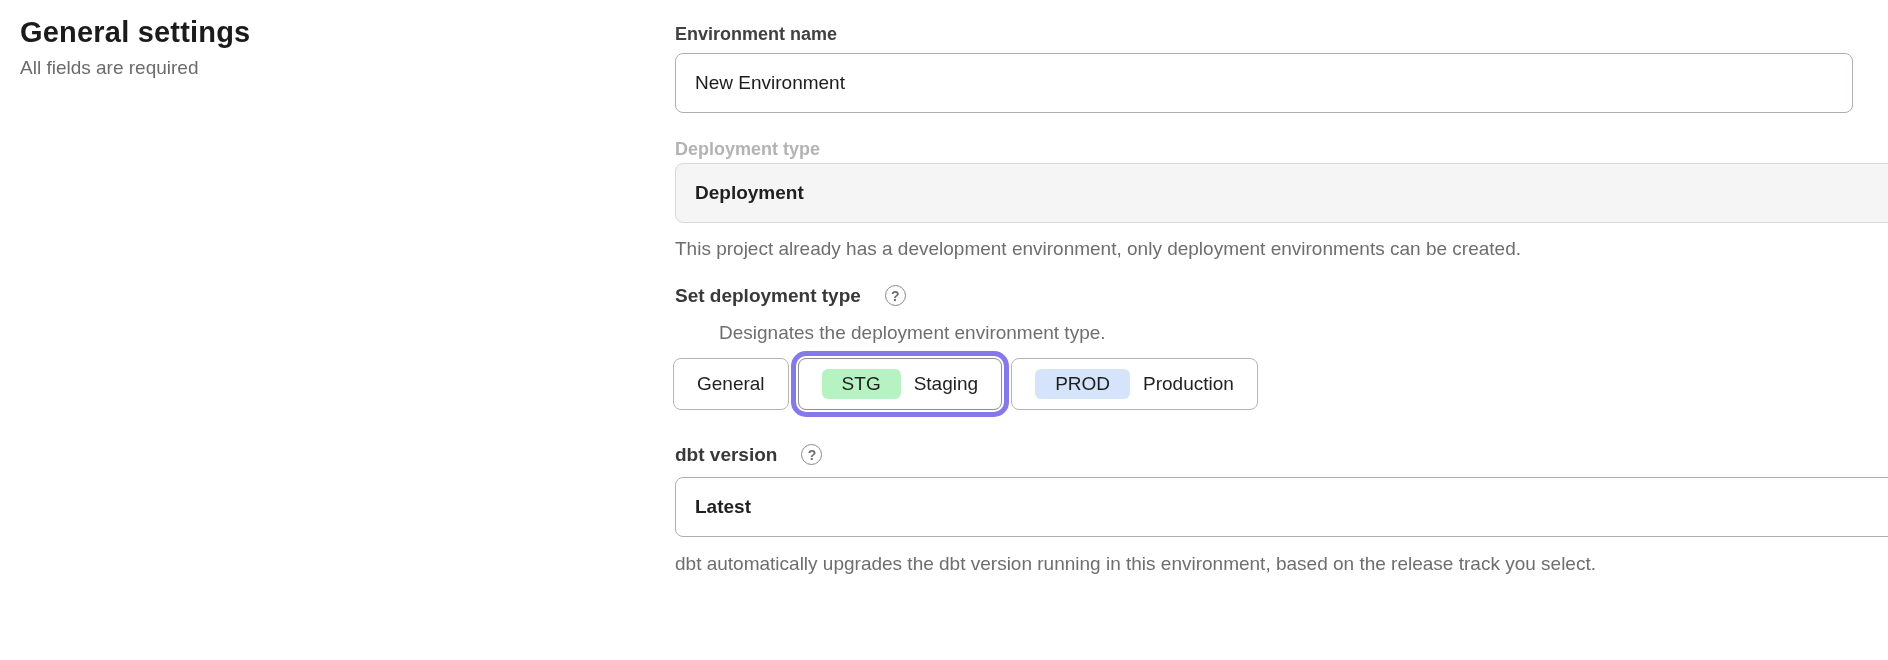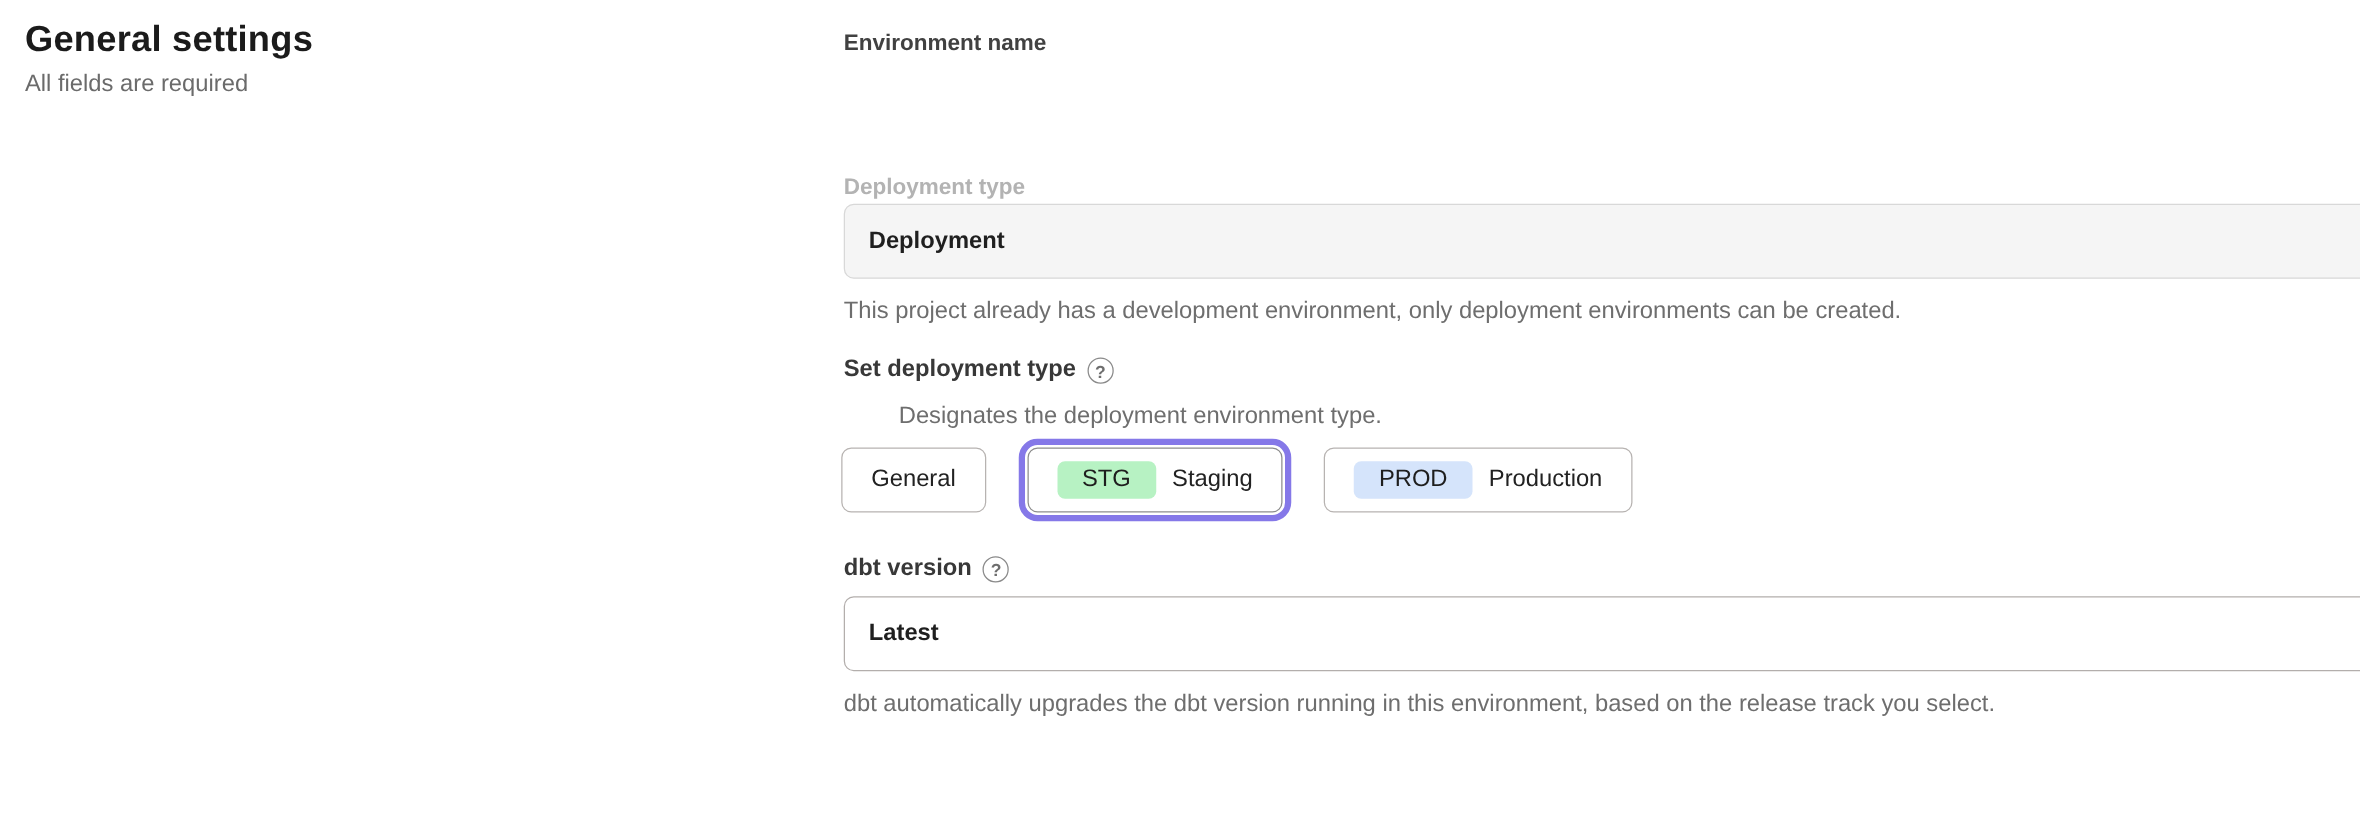--- a/index.html
+++ b/index.html
@@ -6,36 +6,36 @@
   body{font-family:"Liberation Sans","DejaVu Sans",sans-serif;}
   .page{position:relative;width:1888px;height:660px;background:#ffffff;overflow:hidden;}
 
   
   .page-title{position:absolute;left:20px;top:16px;font-size:29px;font-weight:700;color:#1b1b1b;letter-spacing:.2px;}
   .page-subtitle{position:absolute;left:20px;top:57px;font-size:19px;color:#6b6b6b;}
 
   
   .f-label{position:absolute;left:675px;font-size:18px;font-weight:600;color:#414141;}
   .f-label.disabled{color:#b3b3b3;}
-  .label-row{position:absolute;left:675px;display:flex;align-items:flex-end;gap:9px;}
+  .label-row{position:absolute;left:675px;display:flex;align-items:flex-start;gap:24px;}
   .label-strong{font-size:19px;font-weight:700;color:#383838;}
   .help-icon{width:21px;height:21px;border:1.6px solid #8a8a8a;border-radius:50%;
     display:flex;align-items:center;justify-content:center;font-size:14px;font-weight:600;color:#6e6e6e;box-sizing:border-box;}
   .helper{position:absolute;left:675px;font-size:19px;color:#6e6e6e;}
 
   .text-input{position:absolute;left:675px;width:1178px;height:60px;box-sizing:border-box;
     border:1px solid #b3aeac;border-radius:8px;background:#fff;display:flex;align-items:center;
     padding:0 19px;font-size:19px;color:#1c1c1c;}
   .select{position:absolute;left:675px;width:1312px;height:60px;box-sizing:border-box;
     border:1px solid #b3aeac;border-radius:8px;background:#fff;display:flex;align-items:center;
     justify-content:space-between;padding:0 19px;font-size:19px;font-weight:600;color:#1f1f1f;cursor:pointer;}
   .select.disabled{background:#f5f5f5;border-color:#d8d8d8;cursor:default;}
   .chevron{width:20px;height:20px;flex:0 0 auto;}
 
-  .btn-row{position:absolute;left:673px;top:358px;display:flex;gap:26px;align-items:center;}
+  .btn-row{position:absolute;left:673px;top:358px;display:flex;gap:2px;align-items:center;}
   .type-btn{height:52px;display:flex;align-items:center;padding:0 23px;background:#fff;
     border:1px solid #b7b3b1;border-radius:8px;font-size:19px;font-weight:500;color:#222;cursor:pointer;
     font-family:inherit;}
   .type-btn.selected{border-color:#8d8d8d;outline:5px solid #8578e8;outline-offset:2px;margin:0 7px;}
   .type-badge{border-radius:6px;padding:4px 20px;margin-right:13px;font-size:19px;font-weight:500;color:#1e1e1e;}
   .badge-green{background:#b7f2c3;}
   .badge-blue{background:#d5e4fb;}
 
   .checkbox-row{position:absolute;left:675px;top:601px;display:flex;align-items:center;gap:20px;}
   .checkbox{width:25px;height:25px;box-sizing:border-box;border:1.6px solid #a3a3a3;border-radius:7px;background:#fff;cursor:pointer;}
@@ -43,20 +43,23 @@
 </style>
 </head>
 <body>
 
 <div class="page">
 
   <div class="page-title">General settings</div>
   <div class="page-subtitle">All fields are required</div>
 
   <div class="f-label" style="top:24px;">Environment name</div>
+  <div class="text-input" style="top:53px;">
+    <span>New Environment</span>
+  </div>
 
   <div class="f-label disabled" style="top:139px;">Deployment type</div>
   <div class="select disabled" style="top:163px;">
     <span>Deployment</span>
     <svg class="chevron" viewBox="0 0 20 20" fill="none">
       <path d="M5 7.5 L10 12.5 L15 7.5" stroke="#4a4a4a" stroke-width="1.8" stroke-linecap="round" stroke-linejoin="round"></path>
     </svg>
   </div>
   <div class="helper" style="top:238px;">This project already has a development environment, only deployment environments can be created.</div>
 

